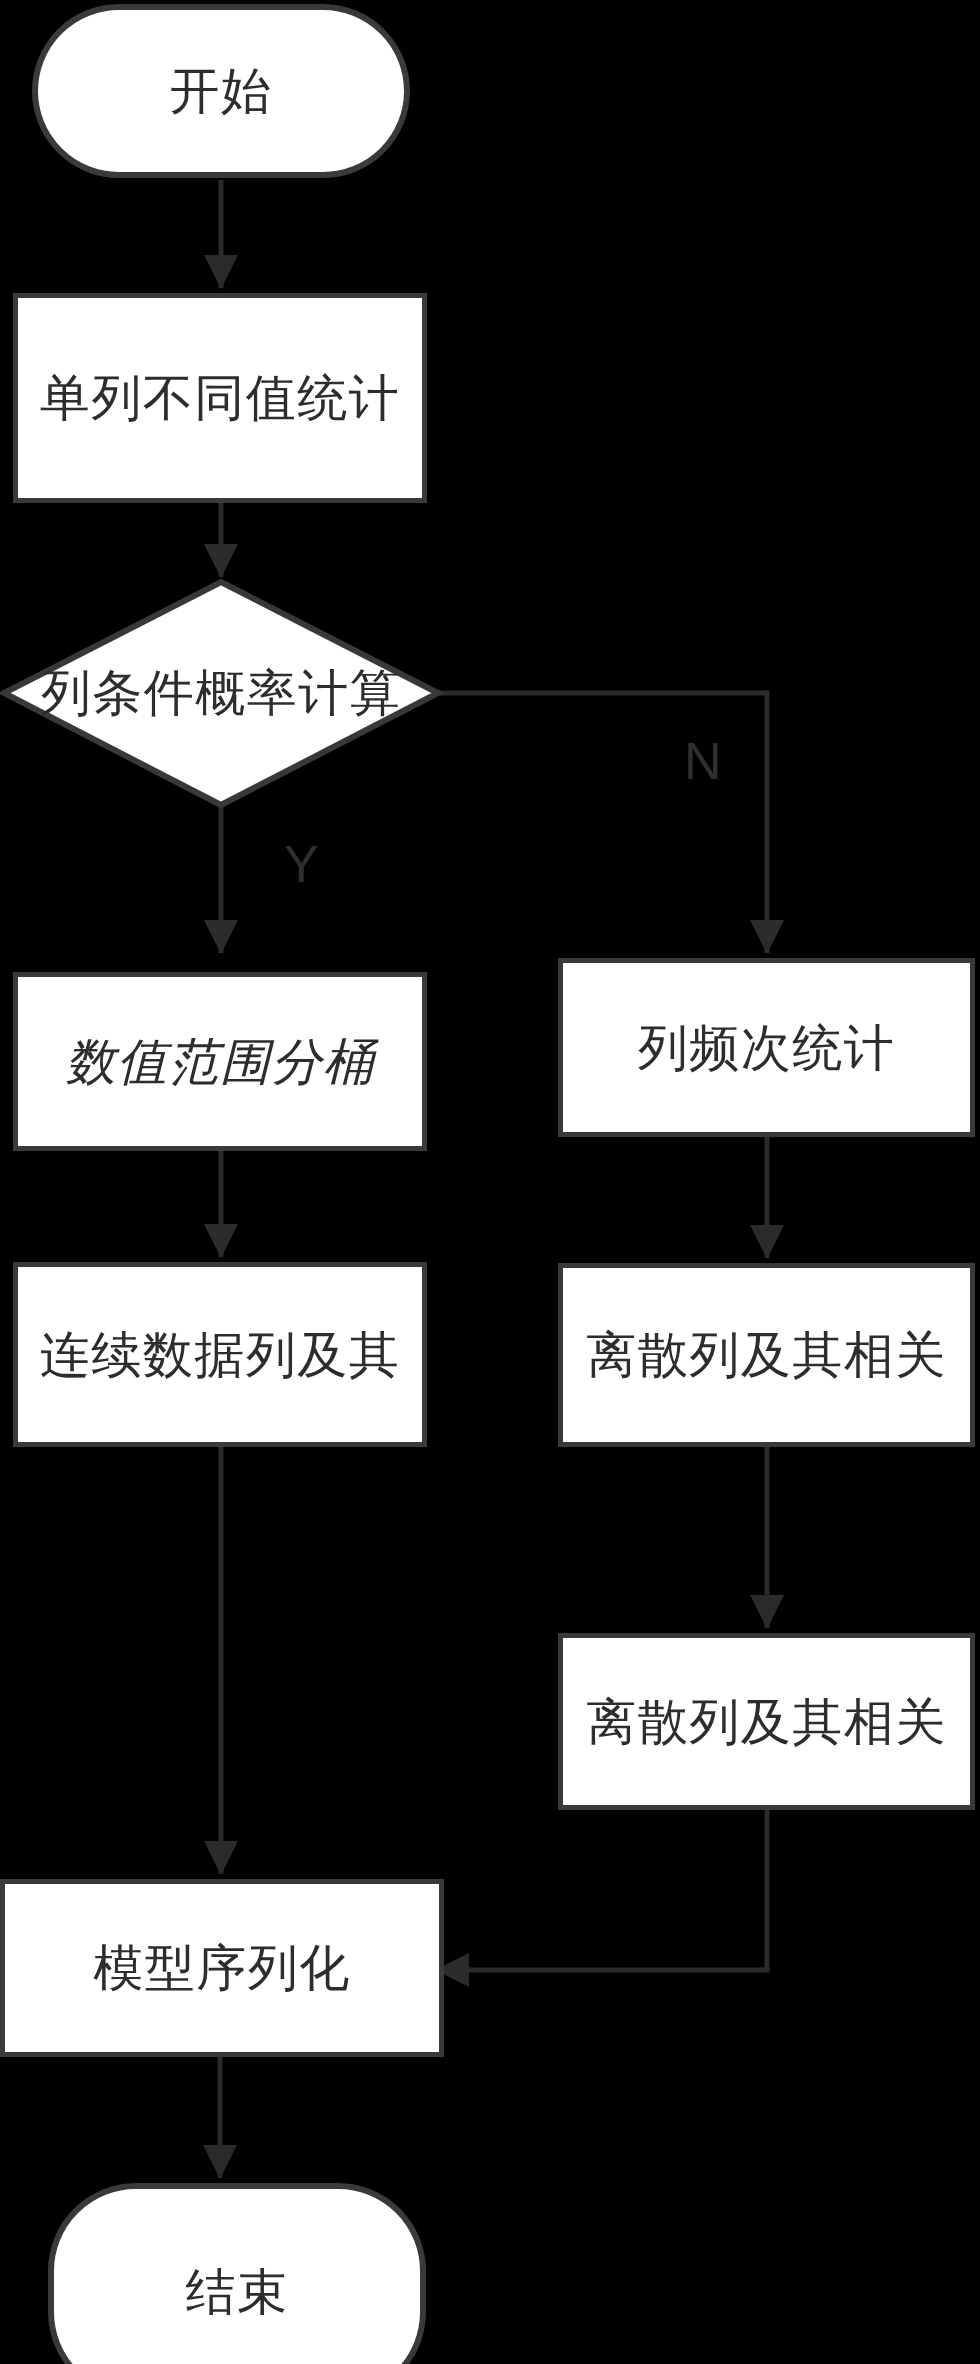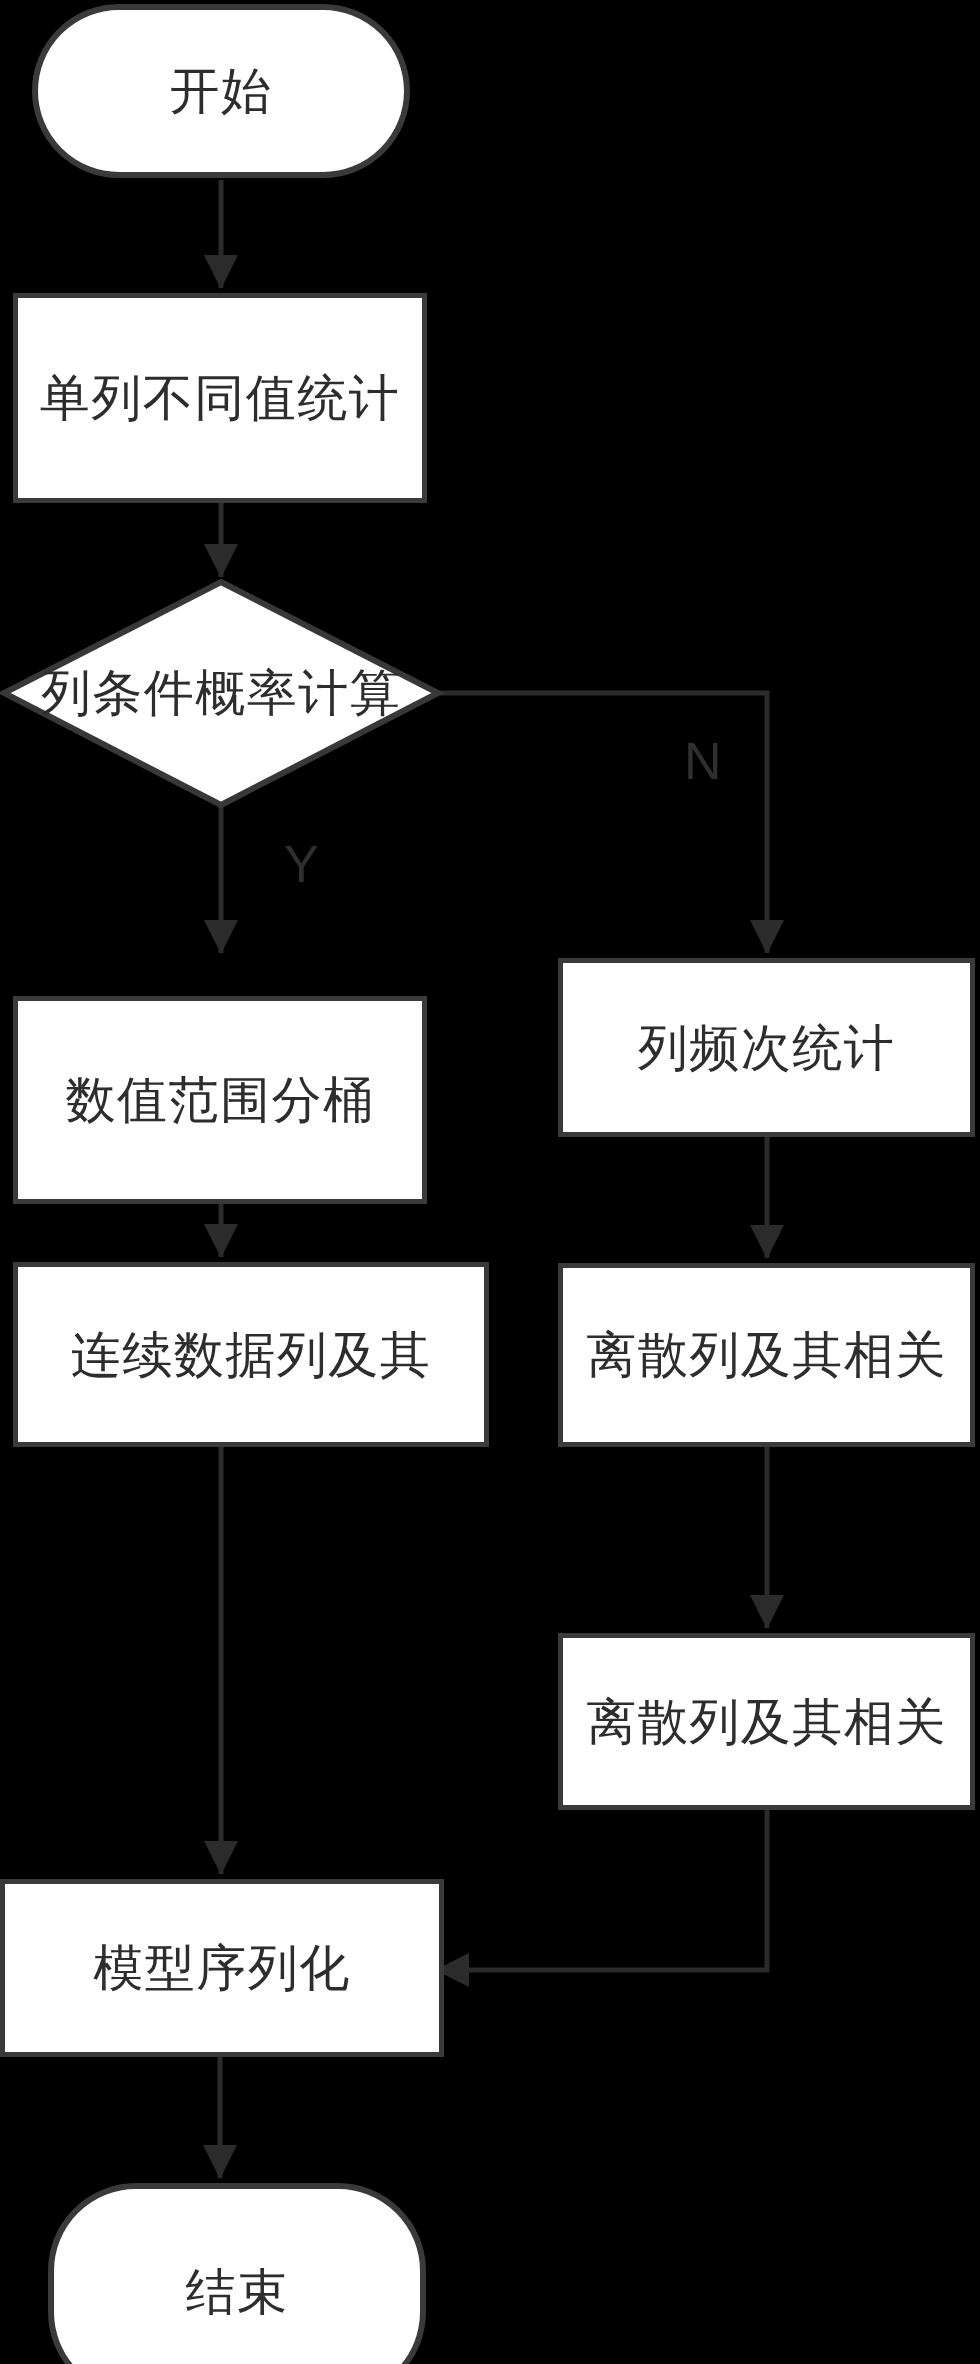--- a/index.html
+++ b/index.html
@@ -68,23 +68,23 @@
     position: absolute;
     z-index: 2;
     color: #2f2f2f;
     font-size: 52px;
     letter-spacing: 0;
   }
   
   #n-start      { left: 32px;  top: 4px;    width: 378px; height: 174px; }
   #n-distinct   { left: 13px;  top: 293px;  width: 414px; height: 210px; }
   #lbl-decision { left: 4px;   top: 582px;  width: 434px; height: 223px; }
-  #n-bucket     { left: 13px;  top: 996px;  width: 414px; height: 208px; }
+  #n-bucket     { left: 13px;  top: 972px;  width: 414px; height: 179px; font-style: italic; }
   #n-highfreq   { left: 558px; top: 958px;  width: 417px; height: 179px; }
-  #n-contmodel  { left: 13px;  top: 1262px; width: 476px; height: 185px; }
+  #n-contmodel  { left: 13px;  top: 1262px; width: 414px; height: 185px; }
   #n-freqstat   { left: 558px; top: 1263px; width: 417px; height: 184px; }
   #n-condprob   { left: 558px; top: 1633px; width: 417px; height: 177px; }
   #n-serialize  { left: 0;  top: 1879px; width: 444px; height: 178px; }
   #n-end        { left: 48px;  top: 2183px; width: 378px; height: 217px; }
   #lbl-yes      { left: 284px; top: 834px; }
   #lbl-no       { left: 684px; top: 731px; }
 </style>
 </head>
 <body>
 

